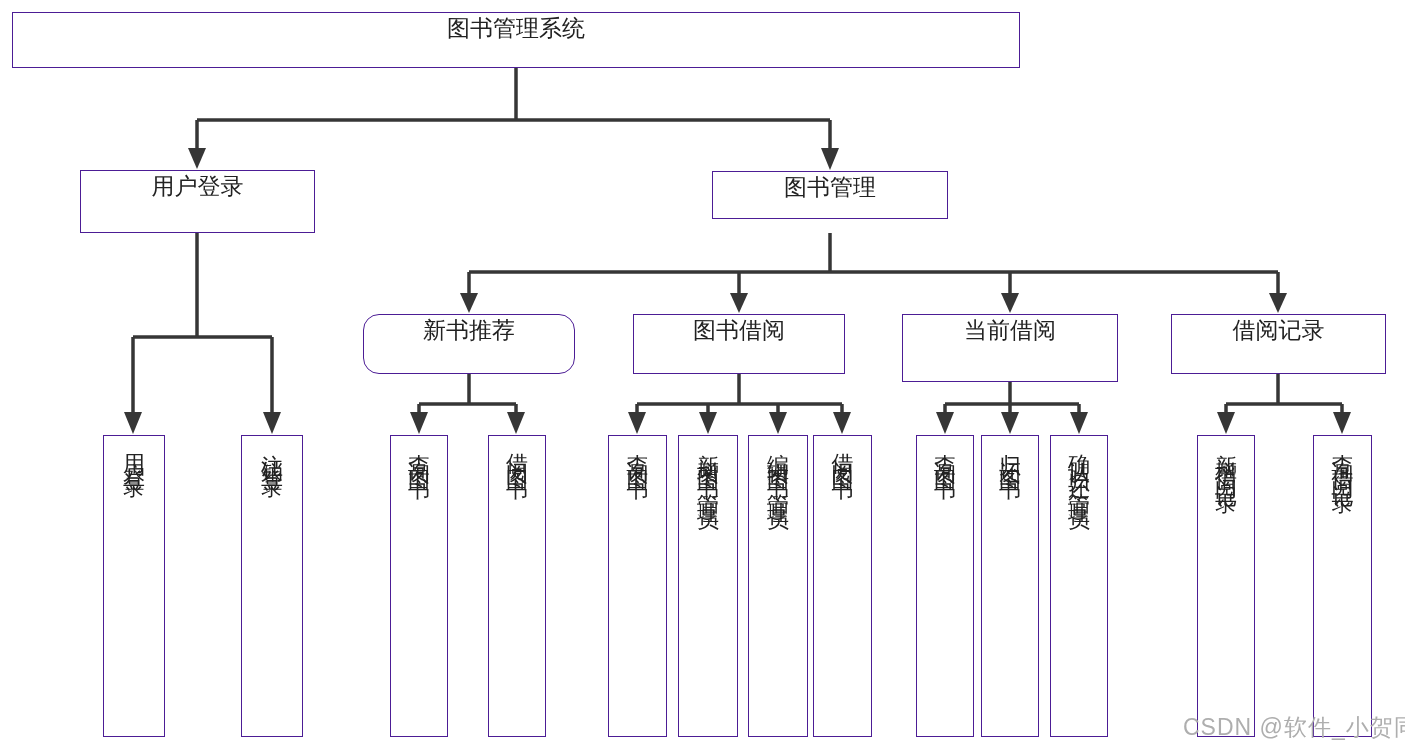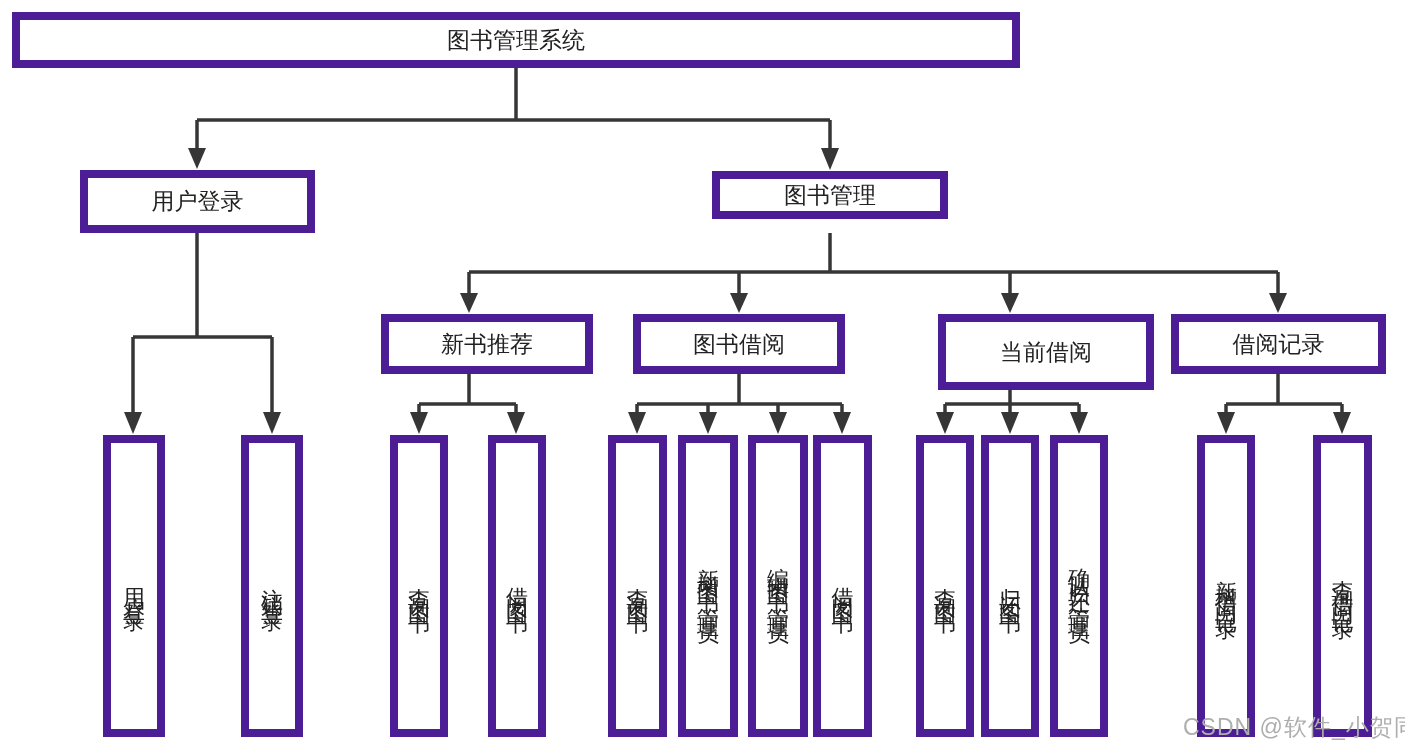--- a/index.html
+++ b/index.html
@@ -18,23 +18,23 @@
   .connectors {
     position: absolute;
     left: 0; top: 0;
     width: 1405px; height: 747px;
     z-index: 1;
   }
   .box {
     position: absolute;
     box-sizing: border-box;
     background: #ffffff;
-    border: 8px solid #4c1d95;
+    border: 1px solid #4c1d95;
     display: flex;
-    align-items: center;
+    align-items: flex-start;
     justify-content: center;
     color: #222222;
     z-index: 2;
   }
   .box.h { font-size: 23px; }
   .box.root { font-size: 23px; }
   .box.v { font-size: 22px; }
   .box.v .vt {
     writing-mode: vertical-rl;
     text-orientation: mixed;
@@ -128,27 +128,27 @@
     <span>图书管理系统</span>
   </div>
 
   <div class="box h" style="left:80px; top:170px; width:235px; height:63px;">
     <span>用户登录</span>
   </div>
   <div class="box h" style="left:712px; top:171px; width:236px; height:48px;">
     <span>图书管理</span>
   </div>
 
-  <div class="box h" style="left:381px; top:314px; width:212px; height:60px;">
+  <div class="box h" style="left:363px; top:314px; width:212px; height:60px;border-radius:16px;">
     <span>新书推荐</span>
   </div>
   <div class="box h" style="left:633px; top:314px; width:212px; height:60px;">
     <span>图书借阅</span>
   </div>
-  <div class="box h" style="left:902px; top:314px; width:216px; height:76px;margin-left:36px;">
+  <div class="box h" style="left:902px; top:314px; width:216px; height:68px;">
     <span>当前借阅</span>
   </div>
   <div class="box h" style="left:1171px; top:314px; width:215px; height:60px;">
     <span>借阅记录</span>
   </div>
 
   <div class="box v" style="left:103px; top:435px; width:62px; height:302px;">
     <span class="vt">用户登录</span>
   </div>
   <div class="box v" style="left:241px; top:435px; width:62px; height:302px;">

